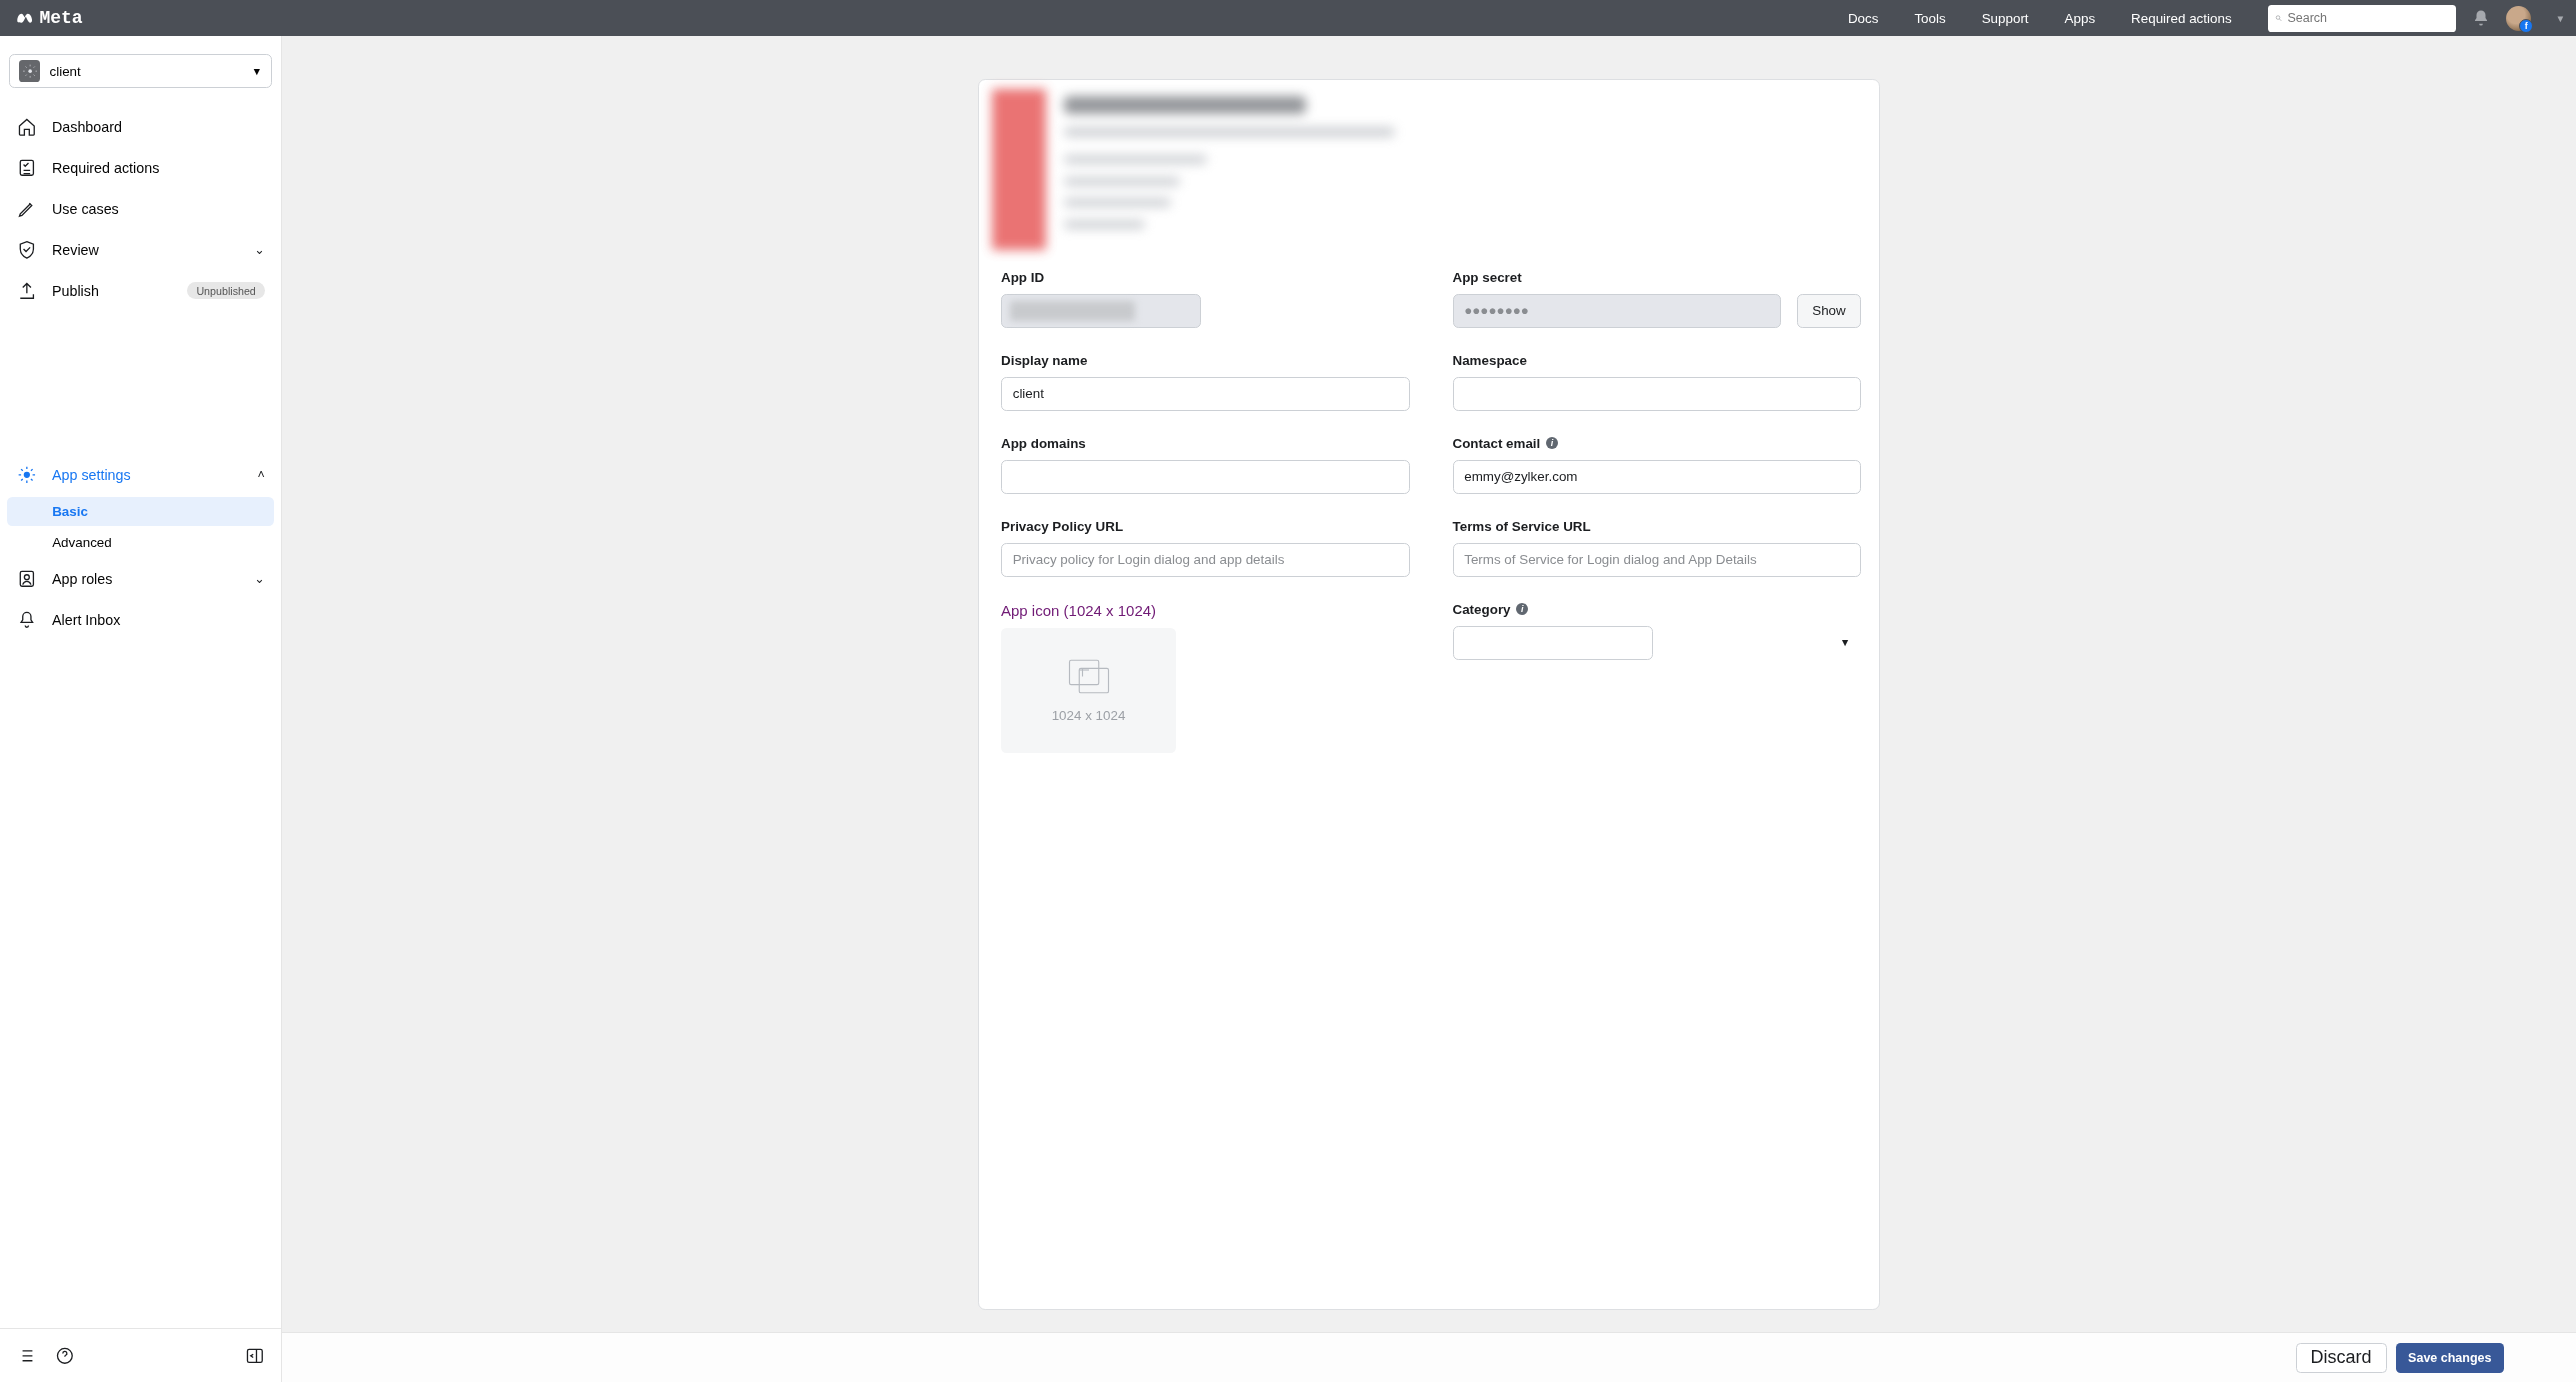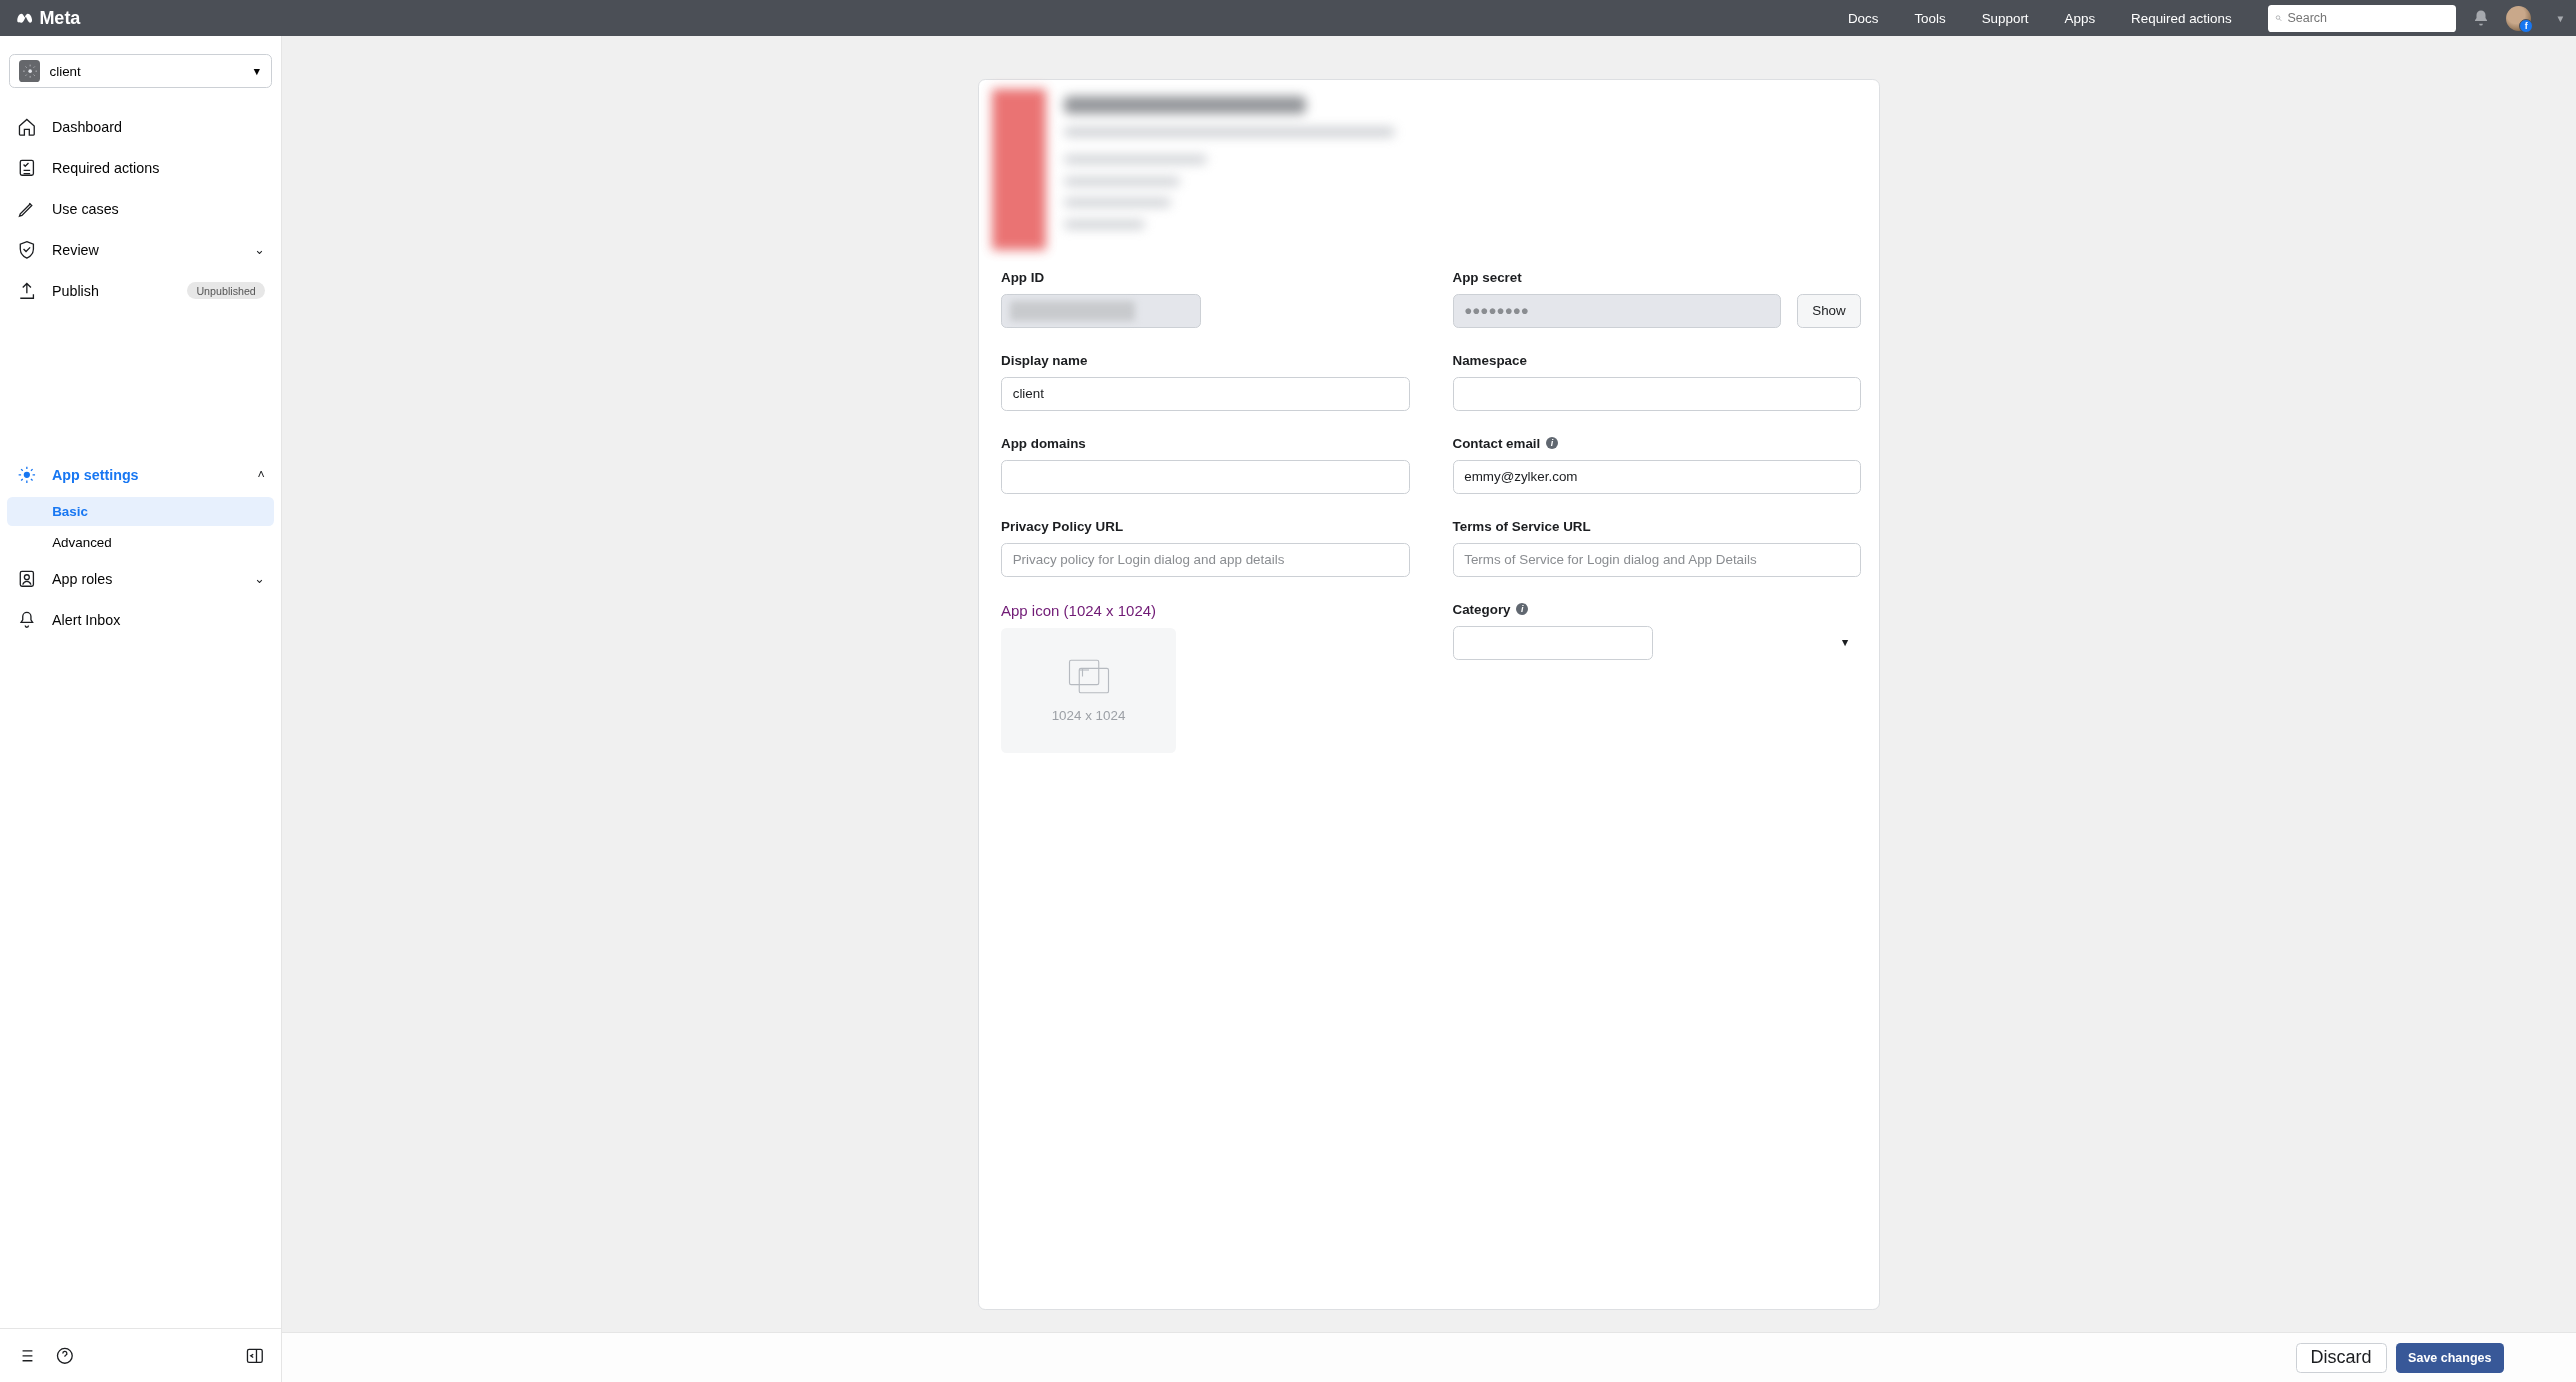--- a/index.html
+++ b/index.html
@@ -14,21 +14,21 @@
 
   
   .header {
     height: 36px;
     background: #4b4f56;
     display: flex;
     align-items: center;
     color: #fff;
     padding: 0 10.7px 0 14.3px;
   }
-  .header-brand { display: flex; align-items: center; gap: 5.4px; font-weight: 700; font-size: 18px; }
+  .header-brand { display: flex; align-items: center; gap: 5.4px; font-weight: 700; font-size: 18px; font-family: Liberation Mono, monospace; }
   .header-brand svg { fill: #fff; }
   .header-spacer { flex: 1; }
   .nav-links { display: flex; gap: 36px; margin-right: 36px; align-items: flex-end; }
   .nav-links a { color: #fff; text-decoration: none; font-size: 13.4px; cursor: pointer; }
   .search-wrap {
     background: #fff; border-radius: 3.6px; height: 27px; width: 188px;
     display: flex; align-items: center; padding: 0 7.2px; color: #606770; gap: 5.4px;
   }
   .search-wrap input { border: none; outline: none; flex: 1; font-size: 12.5px; color: #333; background: transparent; }
   .header-icons { display: flex; align-items: center; gap: 16px; margin-left: 16px; }
@@ -72,21 +72,21 @@
   }
   .nav-item .icn { width: 21.5px; height: 21.5px; display: flex; align-items: center; justify-content: center; }
   .nav-item .icn svg { width: 19.7px; height: 19.7px; fill: none; stroke: #1c1e21; stroke-width: 1.6; }
   .nav-item .txt { flex: 1; font-size: 14.3px; }
   .nav-item .badge {
     background: #e7e7e7; color: #555; font-size: 10.7px; padding: 2.7px 9px; border-radius: 10.7px; text-align: right;
   }
   .nav-item .chev { color: #1c1e21; font-size: 12.5px; }
   .nav-item.active { color: #1877f2; }
   .nav-item.active .icn svg { stroke: #1877f2; fill: #1877f2; }
-  .nav-item.active .txt { font-weight: 700; }
+  .nav-item.active .txt { font-weight: 400; }
 
   .sub-item {
     display: flex; align-items: center; height: 29px; padding-left: 45px;
     border-radius: 5.4px; cursor: pointer; font-size: 13.4px; color: #050505;
     margin: 1.8px 0;
   }
   .sub-item.selected { background: #e7f0fd; color: #1877f2; font-weight: 700; }
 
   .sidebar-divider { height: 143px; }
 

